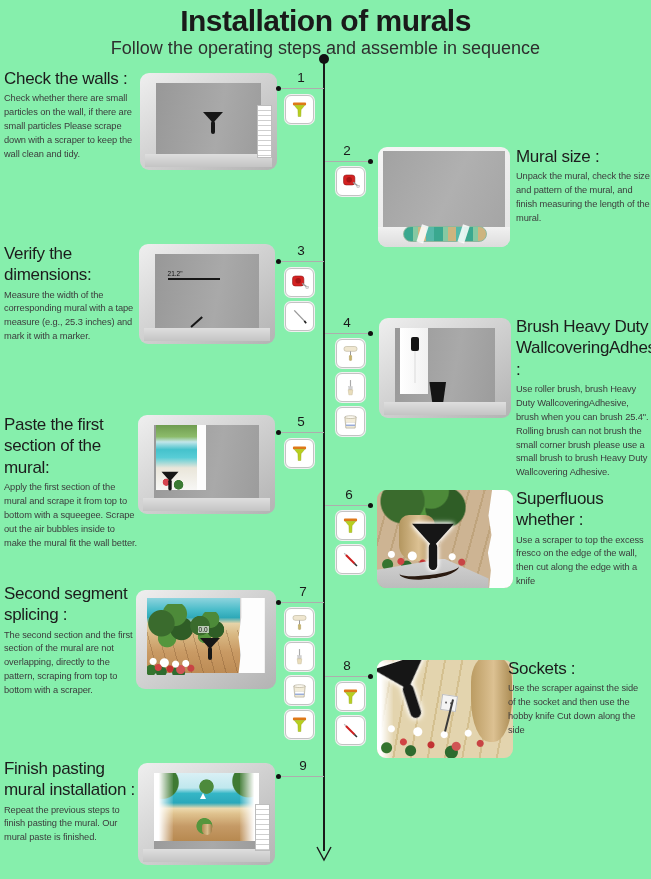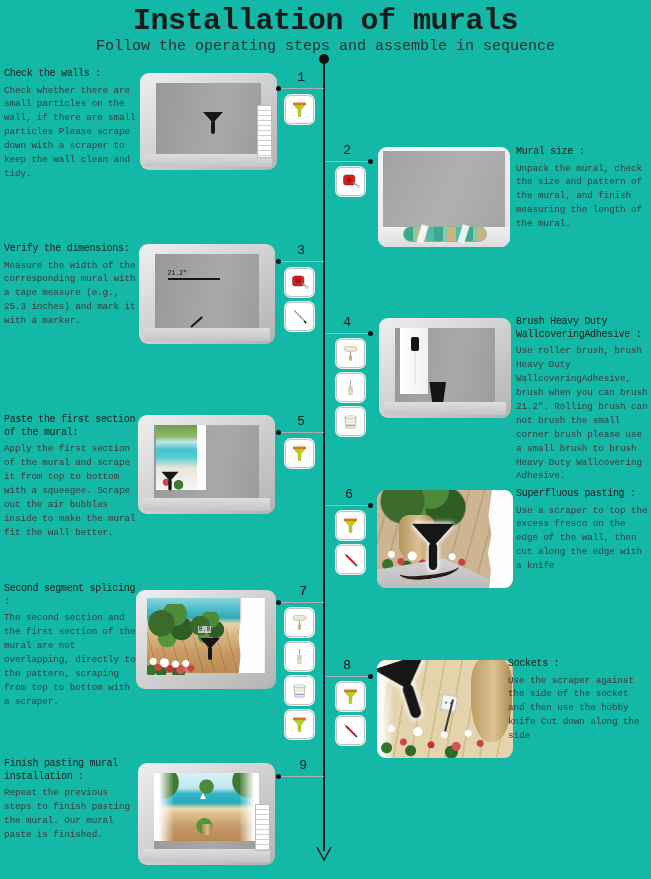--- a/index.html
+++ b/index.html
@@ -1,37 +1,37 @@
 <!DOCTYPE html>
 <html><head>
 <meta charset="utf-8">
 <style>
   html,body{margin:0;padding:0;background:#fff;}
-  #canvas{position:relative;width:651px;height:879px;background:#14b8a6;overflow:hidden;
-          font-family:Liberation Mono, monospace;}
+  #canvas{position:relative;width:651px;height:879px;background:#86efac;overflow:hidden;
+          font-family:Liberation Sans, sans-serif;}
   
   .title{position:absolute;left:0;top:4px;width:651px;text-align:center;
          font-size:30px;font-weight:700;color:#1a1a1a;letter-spacing:-0.5px;}
   .subtitle{position:absolute;left:0;top:38px;width:651px;text-align:center;
-            font-size:15px;color:#2e2e2e;}
+            font-size:18px;color:#2e2e2e;}
   
   .tline{position:absolute;left:323px;top:59px;width:1.6px;height:792px;background:#1a1a1a;}
   .tdot{position:absolute;left:319px;top:54px;width:10px;height:10px;border-radius:50%;background:#111;}
   .tarrow{position:absolute;left:315px;top:846px;}
   
   .conn{position:absolute;height:1.4px;background:#adadad;}
   .dot{position:absolute;width:5px;height:5px;border-radius:50%;background:#111;}
   .num{position:absolute;width:26px;text-align:center;font-size:13.5px;color:#1a1a1a;}
   .icon-stack{position:absolute;display:flex;flex-direction:column;gap:5px;}
   .icon-box{width:27px;height:27px;background:#fff;border:1px solid #c3c3c3;border-radius:6px;
             display:flex;align-items:center;justify-content:center;box-shadow:0 0 0 1px #f0f0f0;}
   .icon-box svg{width:21px;height:21px;display:block;}
   
   .tblock{position:absolute;width:134px;}
-  .tblock h3{margin:0 0 3px 0;font-size:10px;font-weight:400;color:#1c1c1c;letter-spacing:-0.3px;line-height:1.25;}
+  .tblock h3{margin:0 0 3px 0;font-size:17px;font-weight:400;color:#1c1c1c;letter-spacing:-0.3px;line-height:1.25;}
   .tblock p{margin:0;font-size:9.3px;line-height:1.5;color:#3c3c3c;letter-spacing:-0.1px;}
   
   .scene{position:absolute;border-radius:9px;overflow:hidden;}
   .room{background:linear-gradient(145deg,#efefef 0%,#d3d3d3 45%,#b3b3b3 100%);}
   .wall{position:absolute;left:12%;top:10%;right:12%;bottom:16%;
         background:linear-gradient(100deg,#989898,#a9a9a9 60%,#9c9c9c);}
   .floor{position:absolute;left:4%;right:4%;bottom:3%;height:13%;
          background:linear-gradient(180deg,#dedede,#c4c4c4);}
   .radiator{position:absolute;right:4%;top:33%;width:9%;height:53%;border:1px solid #bdbdbd;
             background:repeating-linear-gradient(180deg,#fff 0 4px,#cfcfcf 4px 5px);}
@@ -267,21 +267,21 @@
     <div class="scene room" style="left:379px;top:318px;width:132px;height:100px">
       <div class="wall"></div>
       <div class="floor"></div>
       <div class="adh"></div>
       <div class="roller-mark"></div>
       <div class="pole"></div>
       <div class="bucket"></div>
     </div>
     <div class="tblock" style="left:516px;top:316px">
       <h3>Brush Heavy Duty WallcoveringAdhesive :</h3>
-      <p>Use roller brush, brush Heavy Duty WallcoveringAdhesive, brush when you can brush 21.2". Rolling brush can not brush the small corner brush please use a small brush to brush Heavy Duty Wallcovering Adhesive.</p>
+      <p>Use roller brush, brush Heavy Duty WallcoveringAdhesive, brush when you can brush 25.4". Rolling brush can not brush the small corner brush please use a small brush to brush Heavy Duty Wallcovering Adhesive.</p>
     </div>
   </div>
 
   <div>
     <div class="tblock" style="left:4px;top:414px">
       <h3>Paste the first section of the mural:</h3>
       <p>Apply the first section of the mural and scrape it from top to bottom with a squeegee. Scrape out the air bubbles inside to make the mural fit the wall better.</p>
     </div>
     <div class="scene room" style="left:138px;top:415px;width:137px;height:99px">
       <div class="wall"></div>
@@ -331,21 +331,21 @@
       <div class="flowers" style="left:2%;bottom:18%;width:70%;height:40%"></div>
       <div class="tear"></div>
       <div class="wallwedge"></div>
       <div class="scraper outlined" style="left:34%;top:48%;transform:scale(2.1)">
           <i class="blade"></i>
           <i class="stem"></i>
         </div>
       <div class="swoosh"></div>
     </div>
     <div class="tblock" style="left:516px;top:488px">
-      <h3>Superfluous pasting :</h3>
+      <h3>Superfluous whether :</h3>
       <p>Use a scraper to top the excess fresco on the edge of the wall, then cut along the edge with a knife</p>
     </div>
   </div>
 
   <div>
     <div class="tblock" style="left:4px;top:583px">
       <h3>Second segment splicing :</h3>
       <p>The second section and the first section of the mural are not overlapping, directly to the pattern, scraping from top to bottom with a scraper.</p>
     </div>
     <div class="scene room" style="left:136px;top:590px;width:140px;height:99px">

